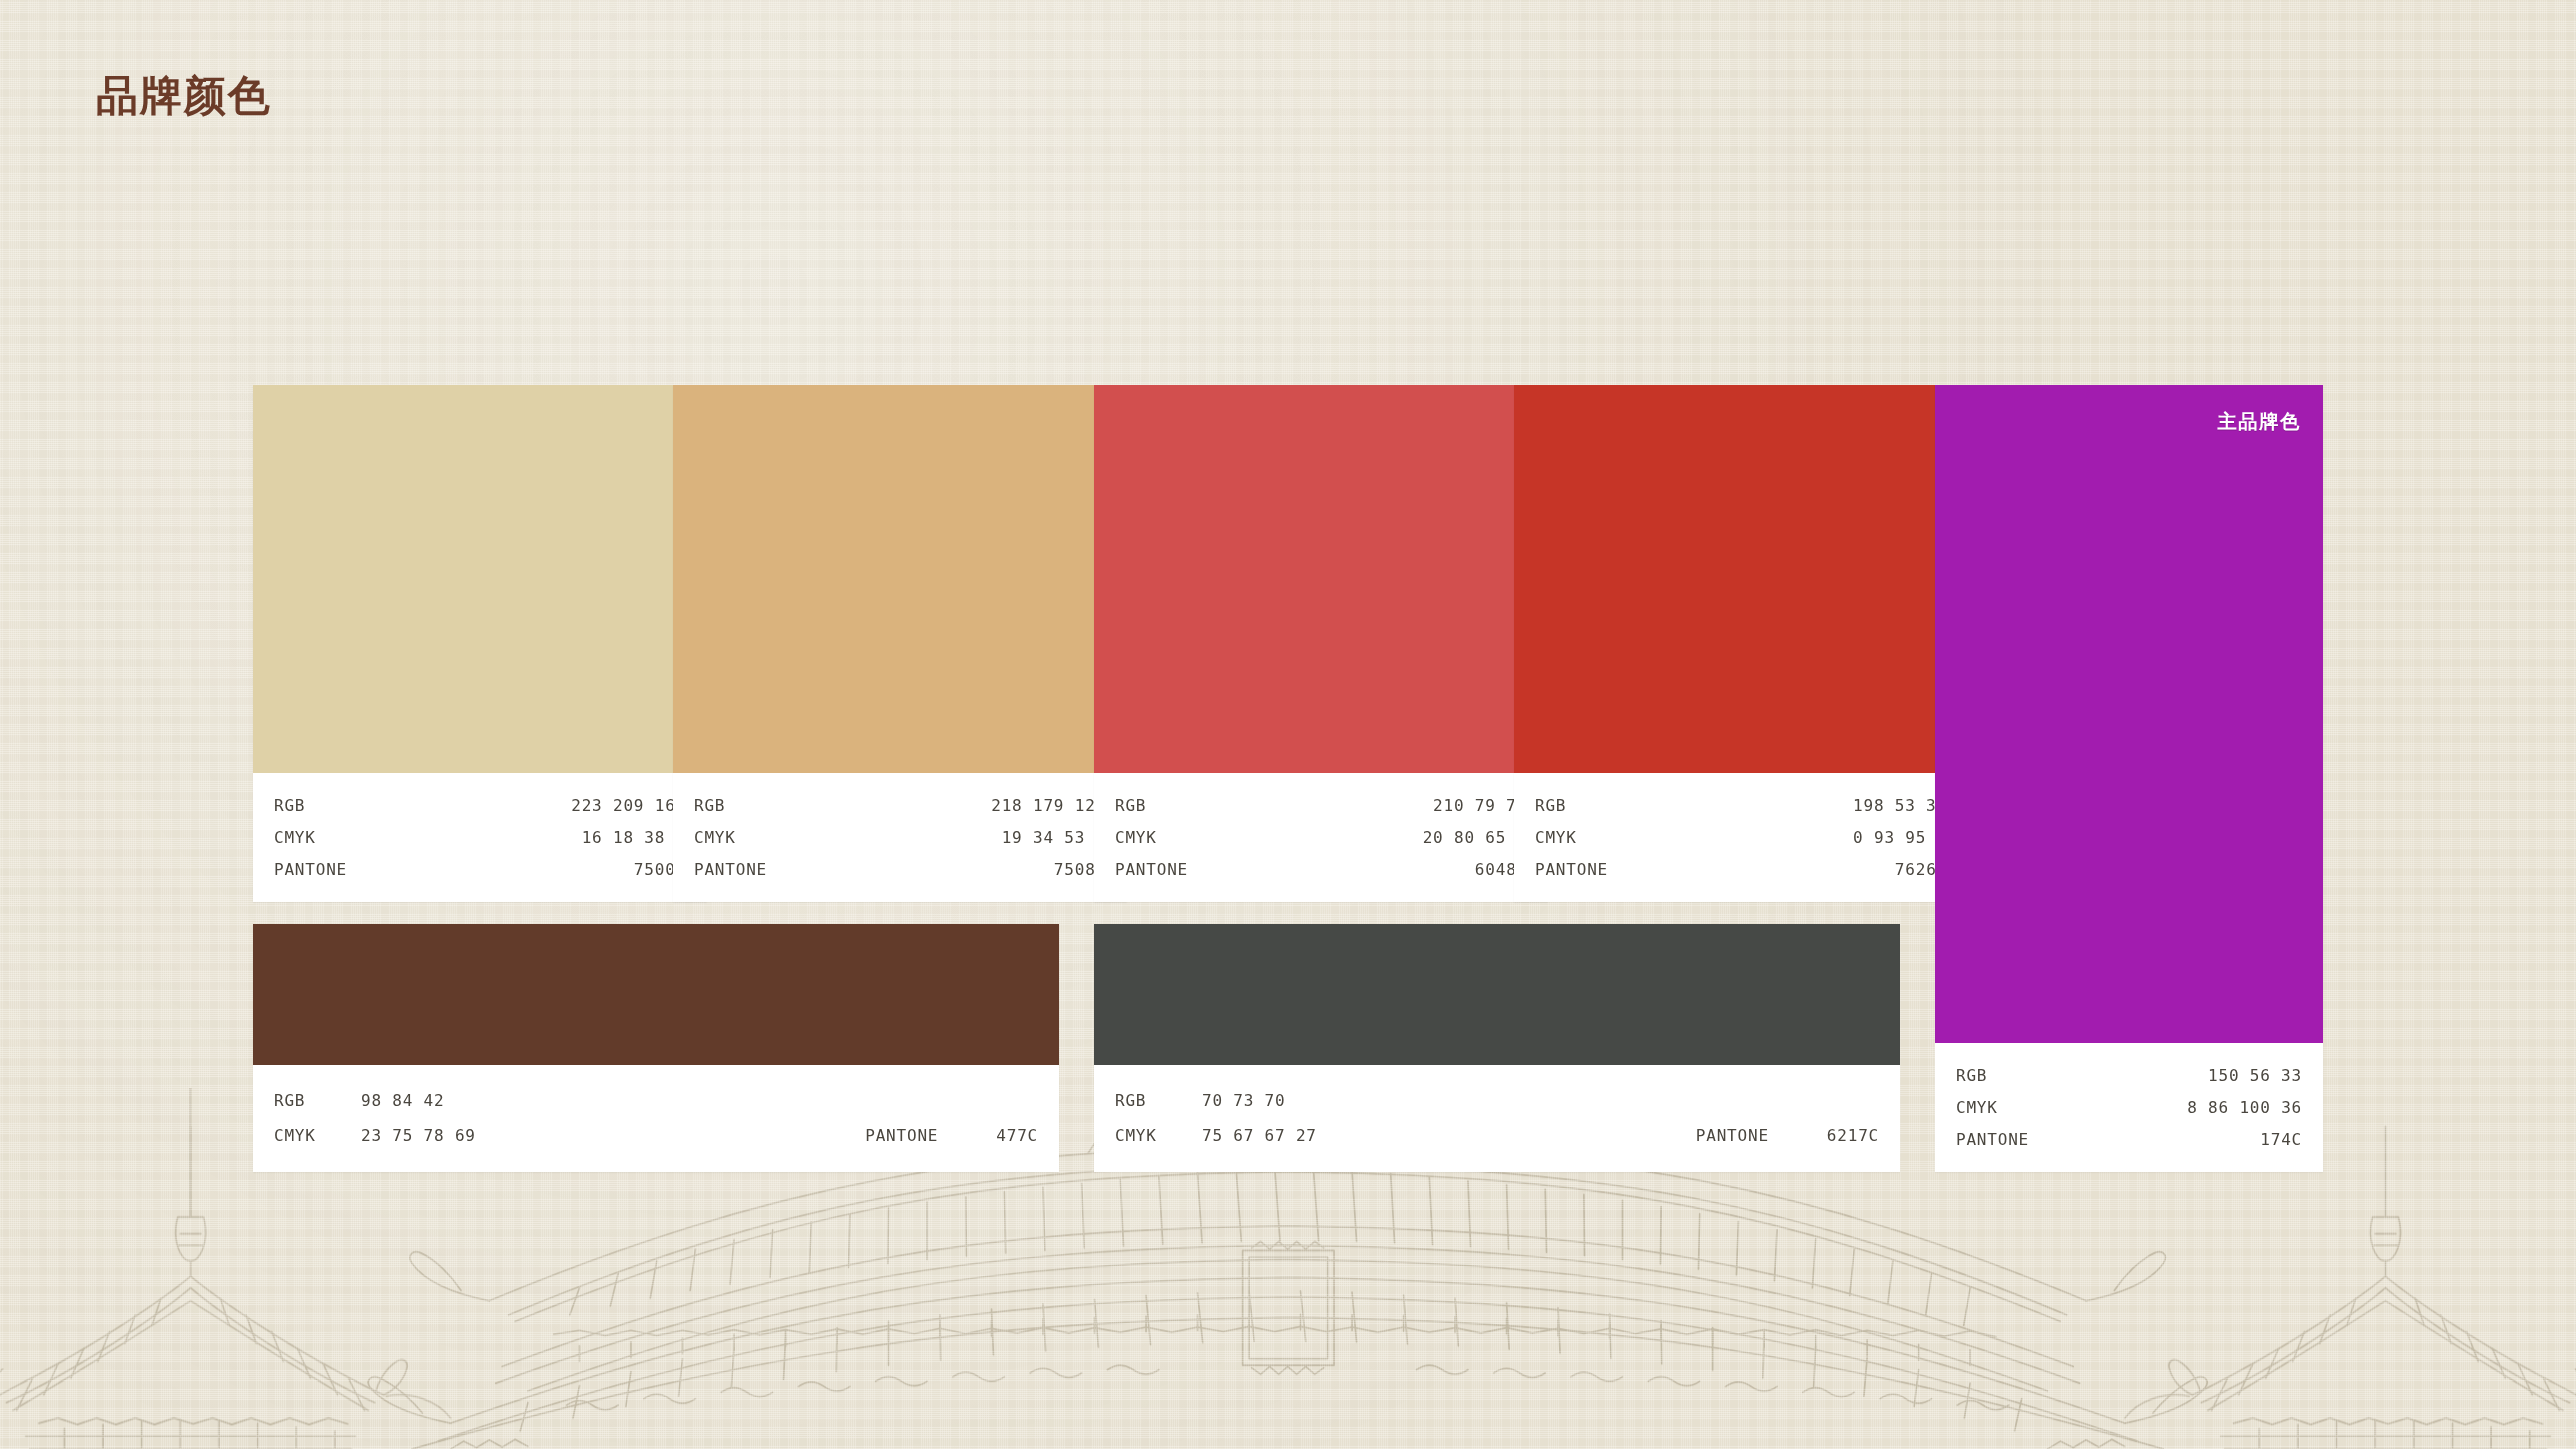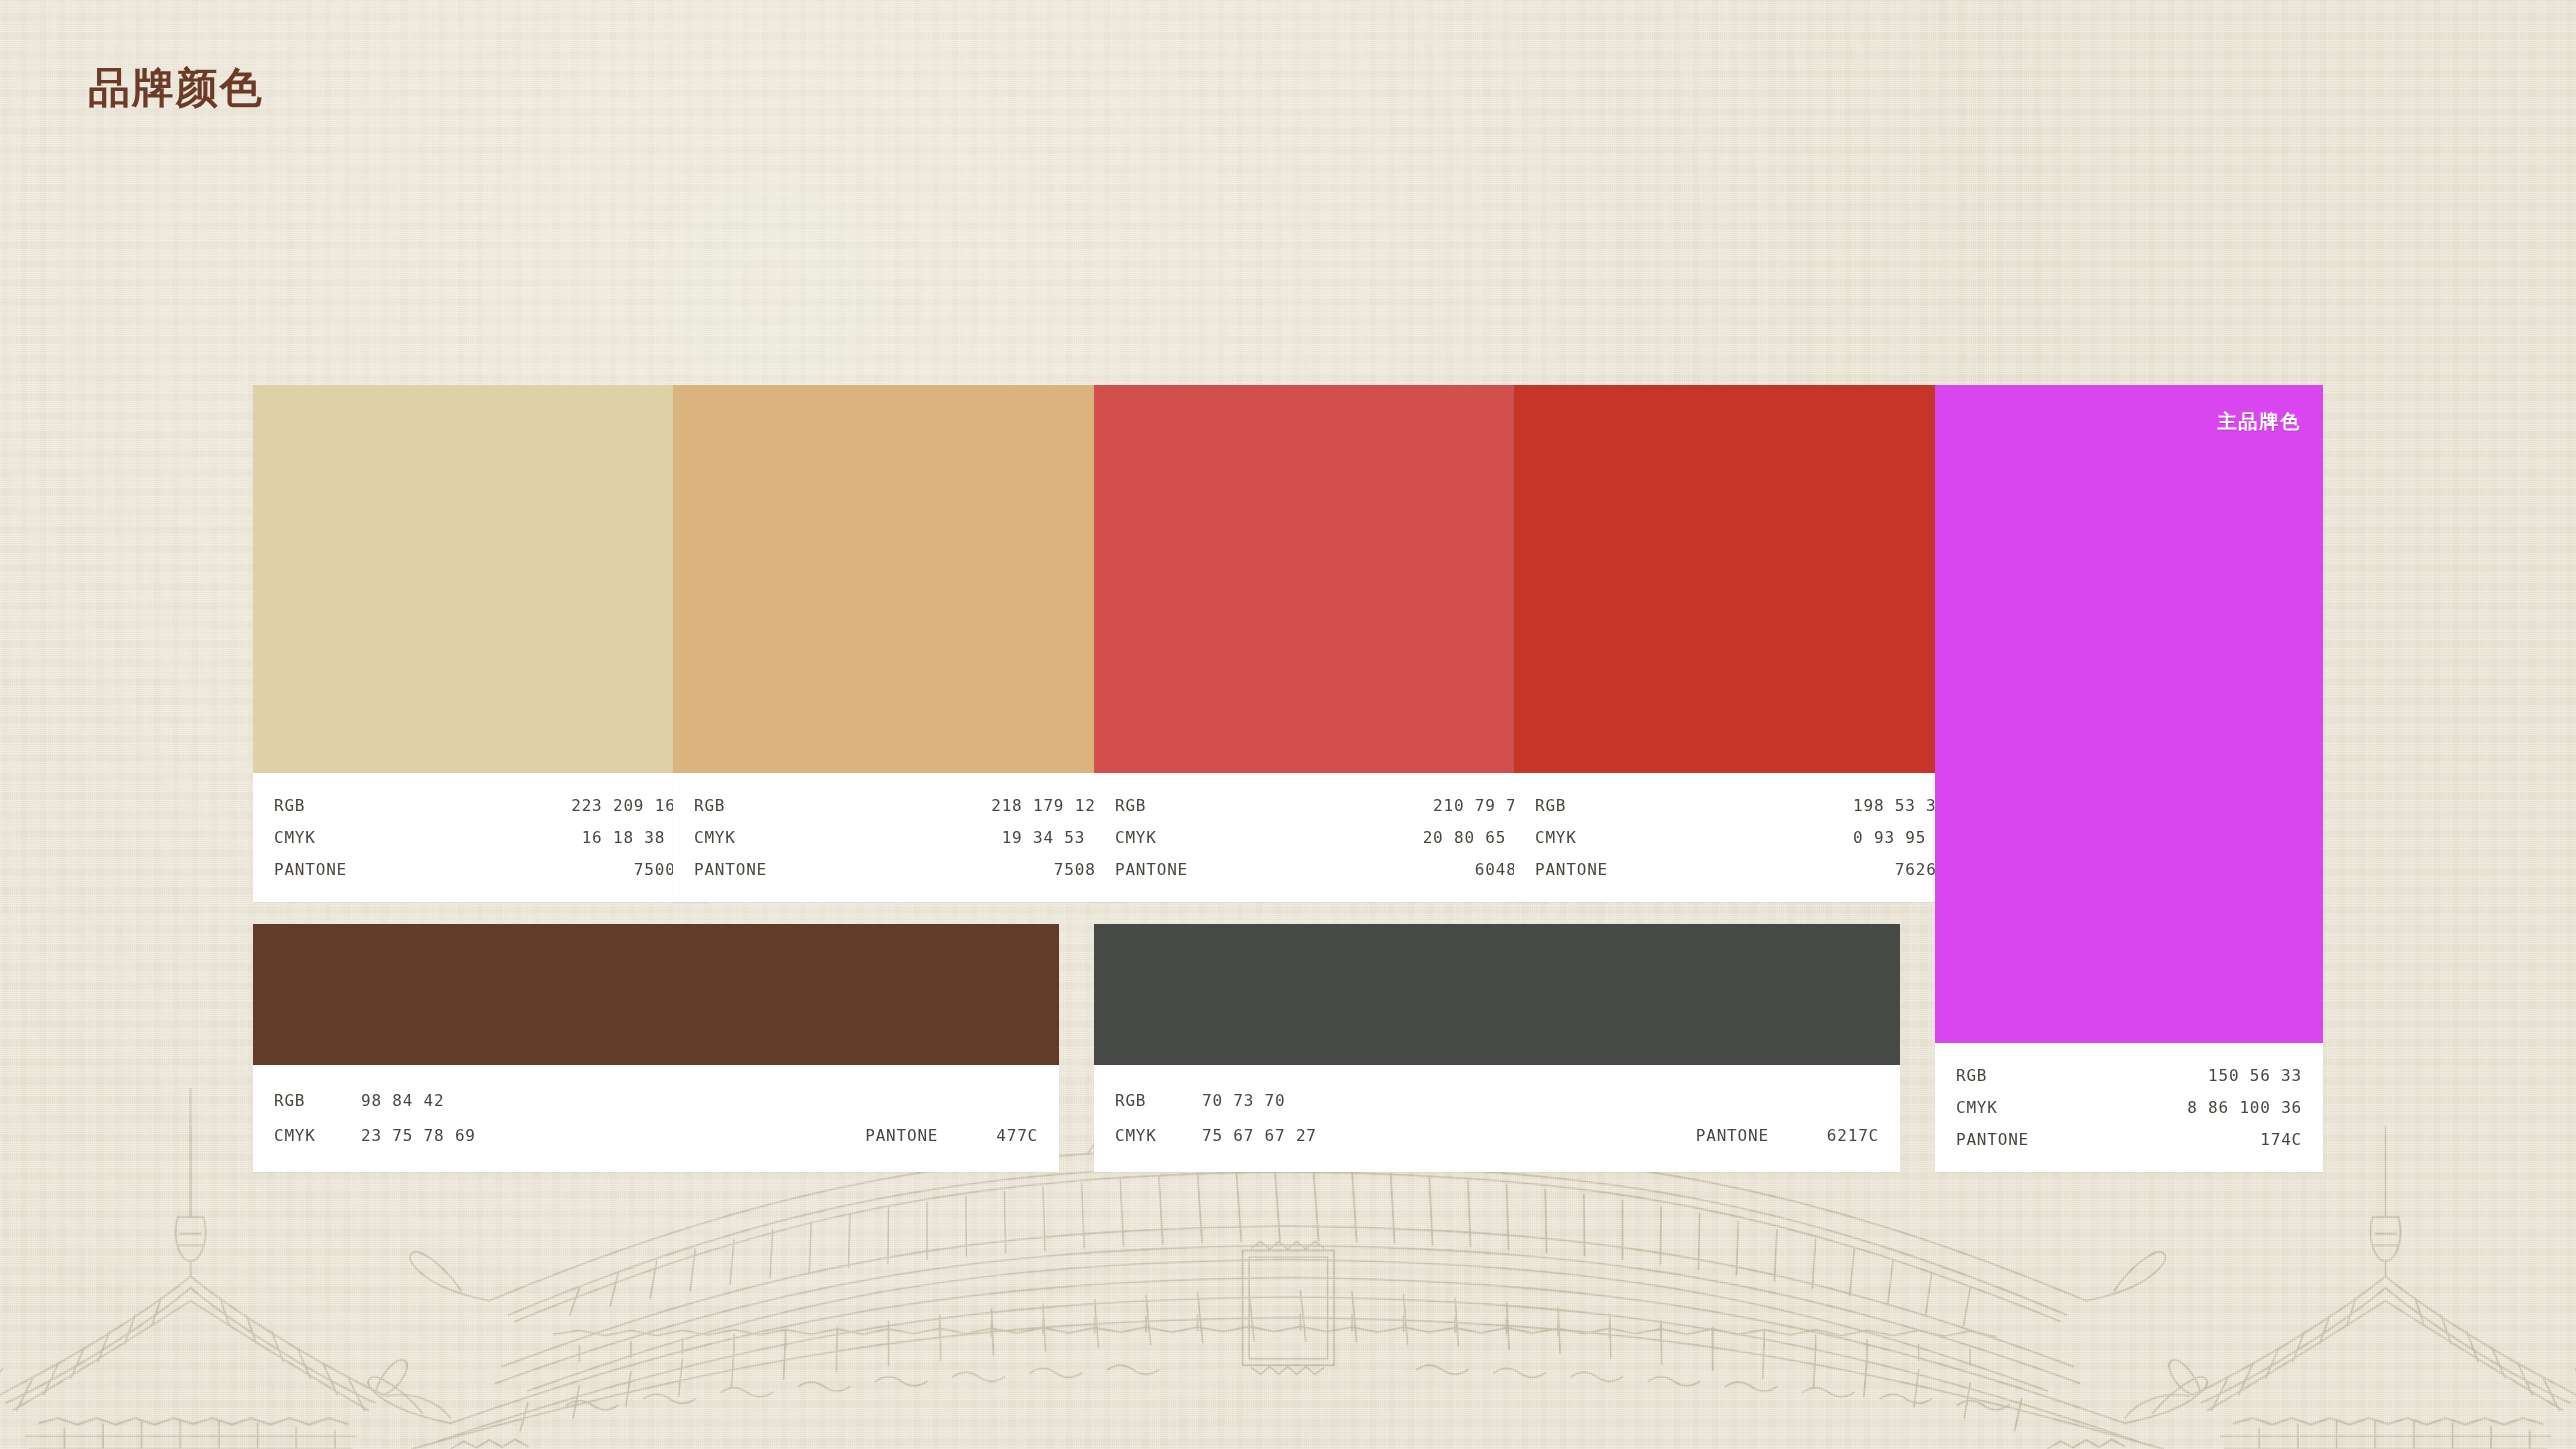--- a/index.html
+++ b/index.html
@@ -45,21 +45,21 @@
     position: absolute;
     left: 84px;
     top: 61px;
     z-index: 5;
   }
   #page-title {
     font-size: 42px;
     font-weight: 700;
     letter-spacing: 1.9px;
     color: #6B3B28;
-    margin: 4px;
+    margin: 12px;
     line-height: 1.1;
     font-family: "Liberation Sans", "DejaVu Sans", sans-serif;
   }
   #page-description {
     margin-top: 45px;
     font-size: 19.3px;
     line-height: 1.85;
     color: #4B453C;
     letter-spacing: 0.9px;
     font-weight: 400;
@@ -455,21 +455,21 @@
         <span class="info-value">0 93 95 2</span>
       </div>
       <div class="info-row">
         <span class="info-label">PANTONE</span>
         <span class="info-value">7626C</span>
       </div>
     </div>
   </div>
 
   <div class="swatch-card" id="card-primary" style="left:1682px; top:0px; width:388px;">
-    <div class="swatch-chip" style="height:658px; background:#d946ef;">
+    <div class="swatch-chip" style="height:658px; background:#a21caf;">
       <span id="primary-badge">主品牌色</span>
     </div>
     <div class="swatch-info">
       <div class="info-row">
         <span class="info-label">RGB</span>
         <span class="info-value">150 56 33</span>
       </div>
       <div class="info-row">
         <span class="info-label">CMYK</span>
         <span class="info-value">8 86 100 36</span>

